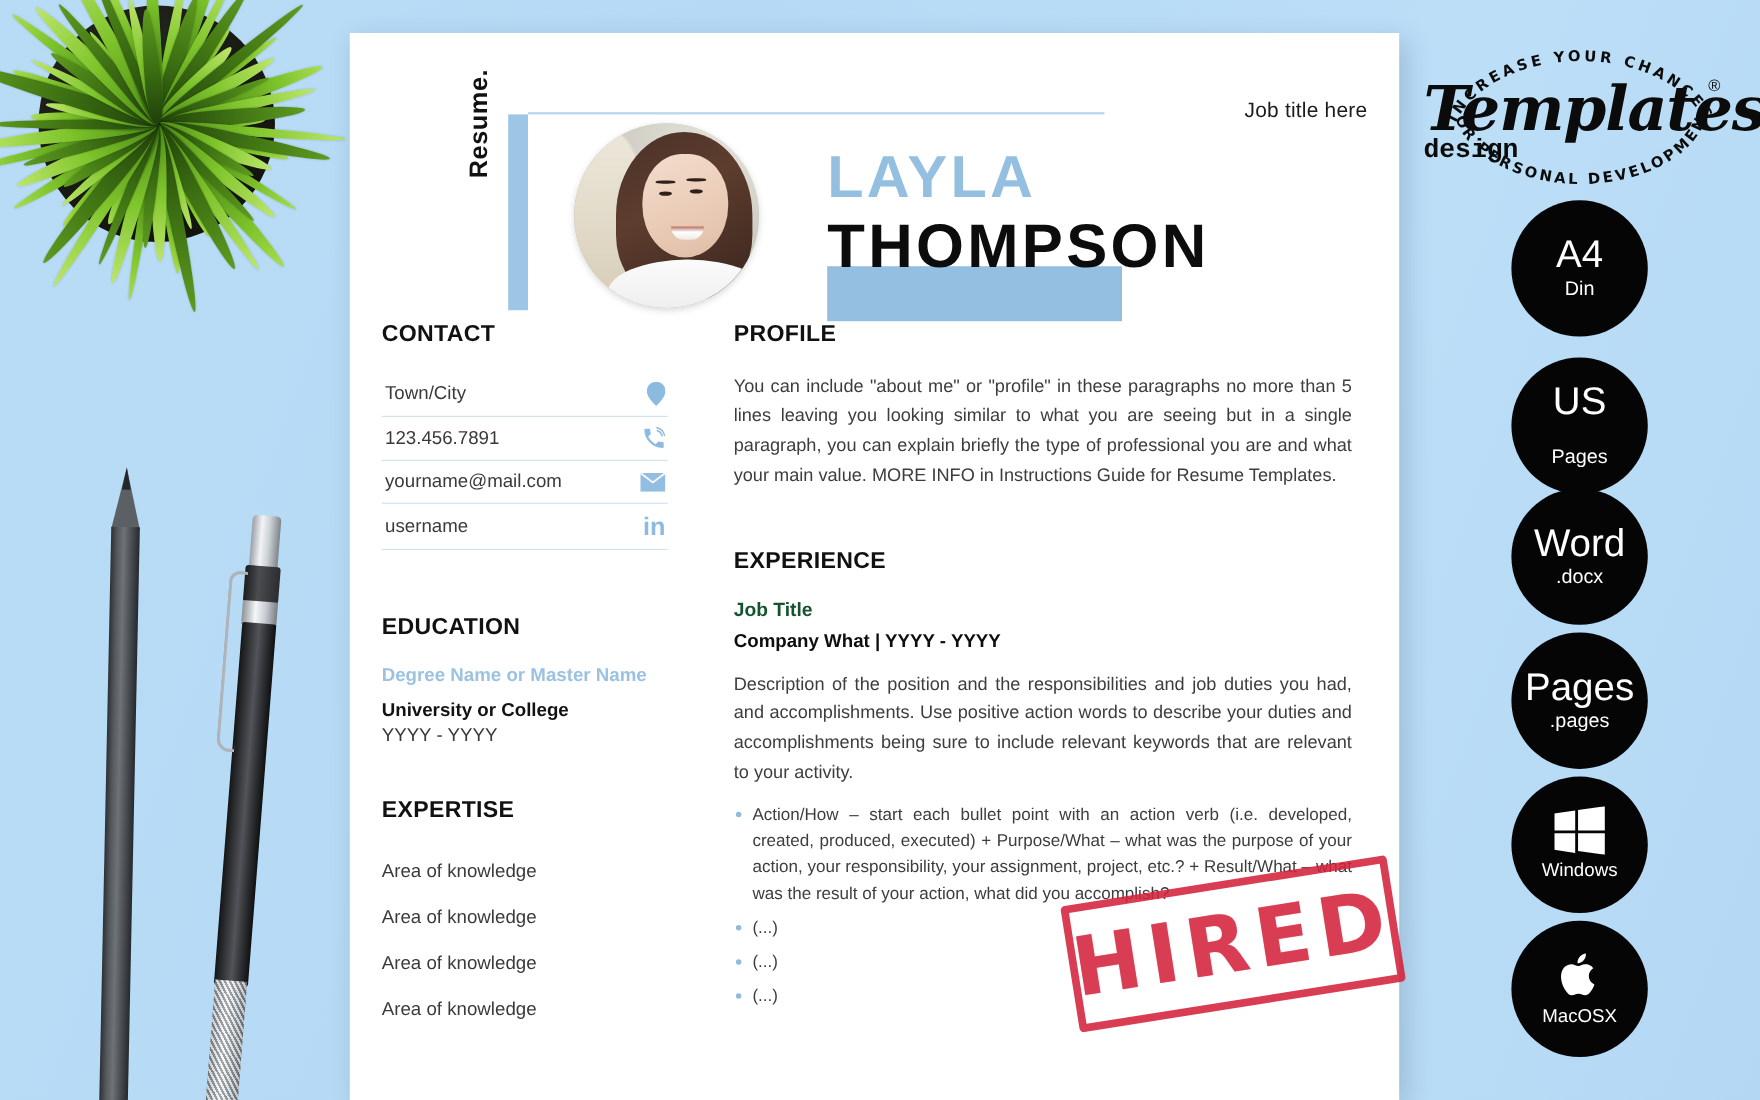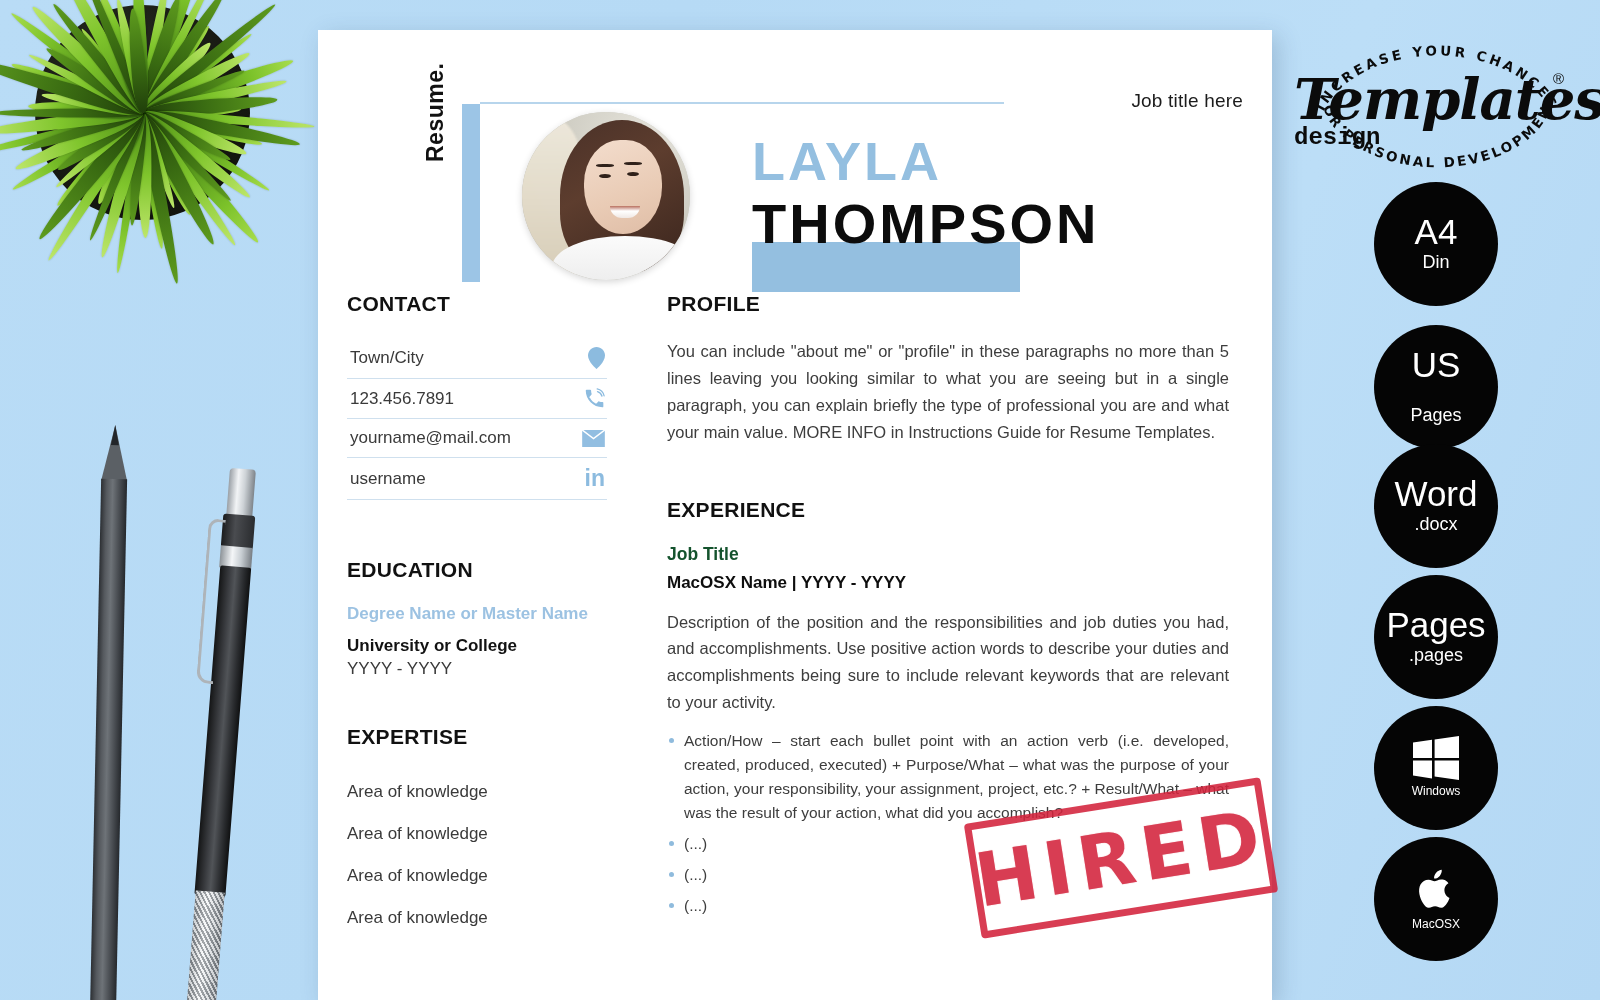--- a/index.html
+++ b/index.html
@@ -270,21 +270,21 @@
   }
 
   .badge {
     position: absolute; left: 50%; transform: translateX(-50%);
     width: 124px; height: 124px; border-radius: 50%;
     background: #050505; color: #fff;
     display: flex; flex-direction: column; align-items: center; justify-content: center;
   }
   .badge .b-main { font-size: 35px; font-weight: normal; line-height: 1.02; }
   .badge .b-sub  { font-size: 18px; line-height: 1.35; }
-  .badge.os .b-sub { margin-top: 3px; font-size: 12px; }
+  .badge.os .b-sub { margin-top: 3px; font-size: 17px; }
   .badge svg { display: block; }
 </style>
 </head>
 <body>
 
 <div id="stage">
 
   <div class="plant-wrap">
     <div class="pot"></div>
     <div id="blades">
@@ -464,21 +464,21 @@
         <div>
           <div class="sec-title">PROFILE</div>
           <div class="para">You can include "about me" or "profile" in these paragraphs no more than 5 lines leaving you looking similar to what you are seeing but in a single paragraph, you can explain briefly the type of professional you are and what your main value. MORE INFO in Instructions Guide for Resume Templates.</div>
         </div>
 
         <div style="height:52px;"></div>
 
         <div>
           <div class="sec-title">EXPERIENCE</div>
           <div class="job-title">Job Title</div>
-          <div class="company">MacOSX Name | YYYY - YYYY</div>
+          <div class="company">Company What | YYYY - YYYY</div>
           <div class="para">Description of the position and the responsibilities and job duties you had, and accomplishments. Use positive action words to describe your duties and accomplishments being sure to include relevant keywords that are relevant to your activity.</div>
           <ul class="bullets">
             <li>Action/How – start each bullet point with an action verb (i.e. developed, created, produced, executed) + Purpose/What – what was the purpose of your action, your responsibility, your assignment, project, etc.? + Result/What – what was the result of your action, what did you accomplish?</li>
             <li class="short">(...)</li>
             <li class="short">(...)</li>
             <li class="short">(...)</li>
           </ul>
         </div>
       </div>
     </div>

